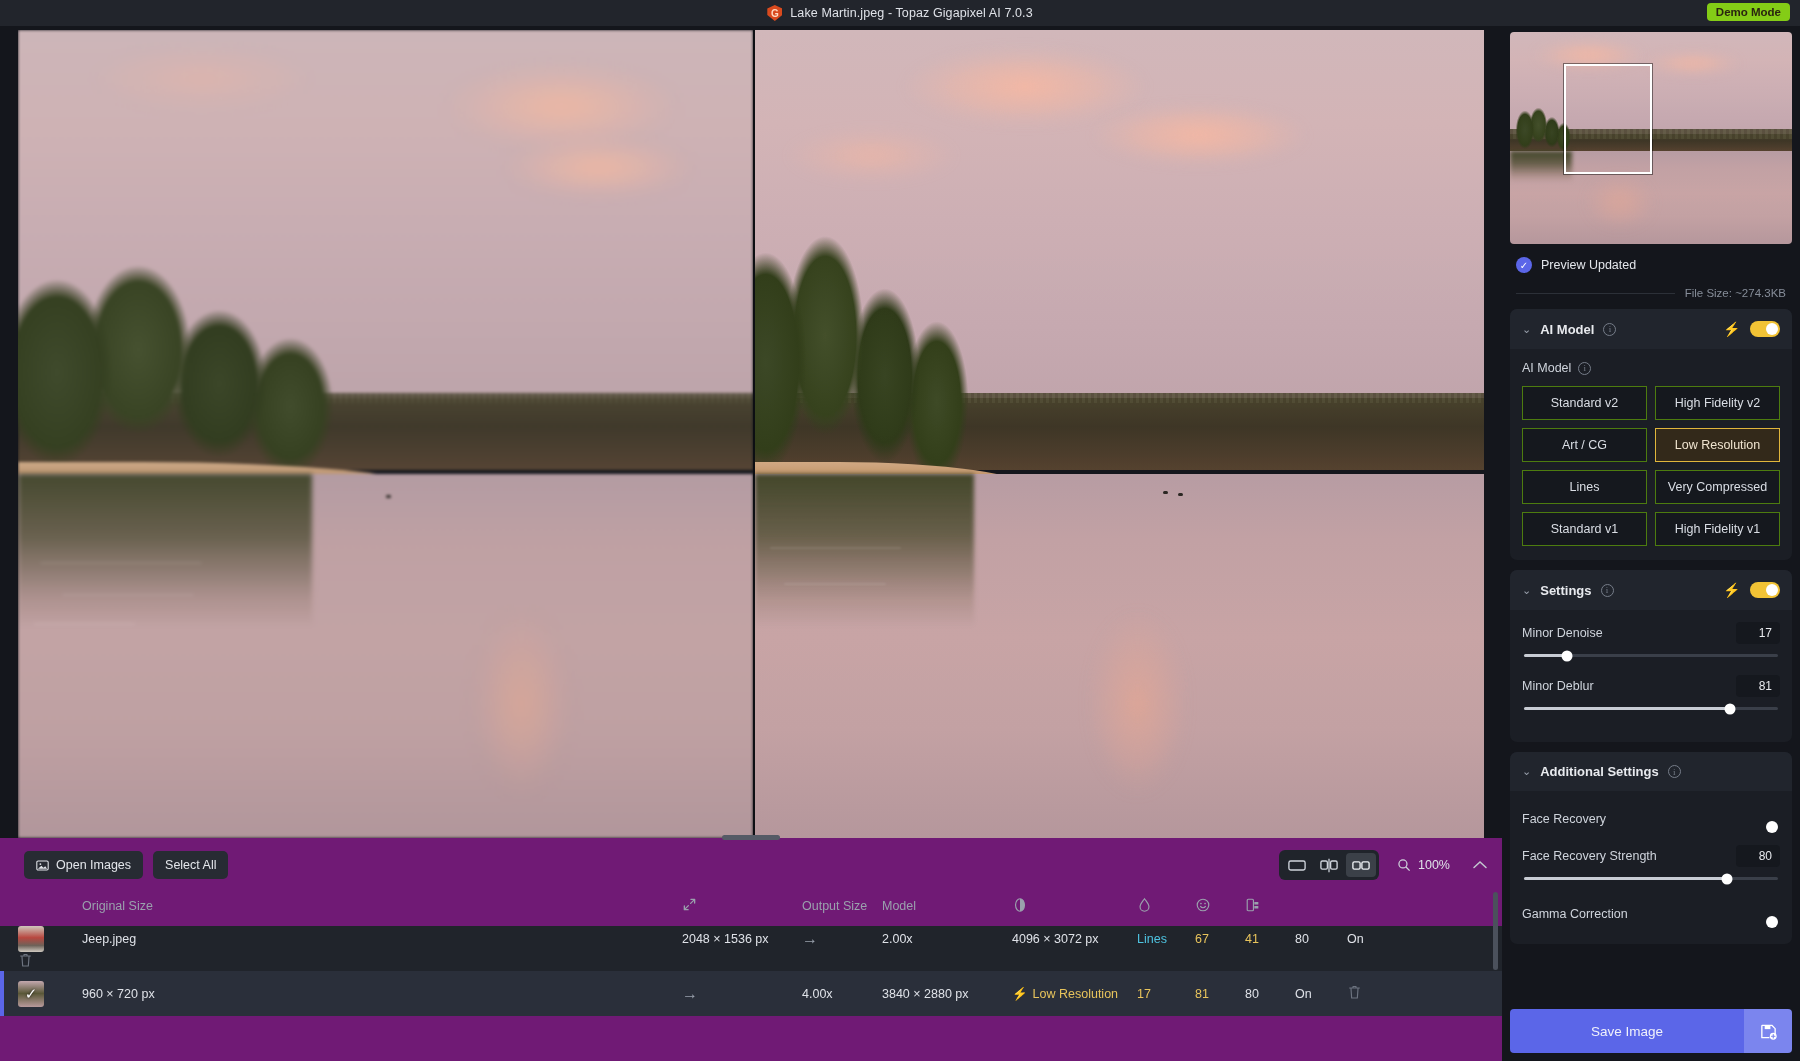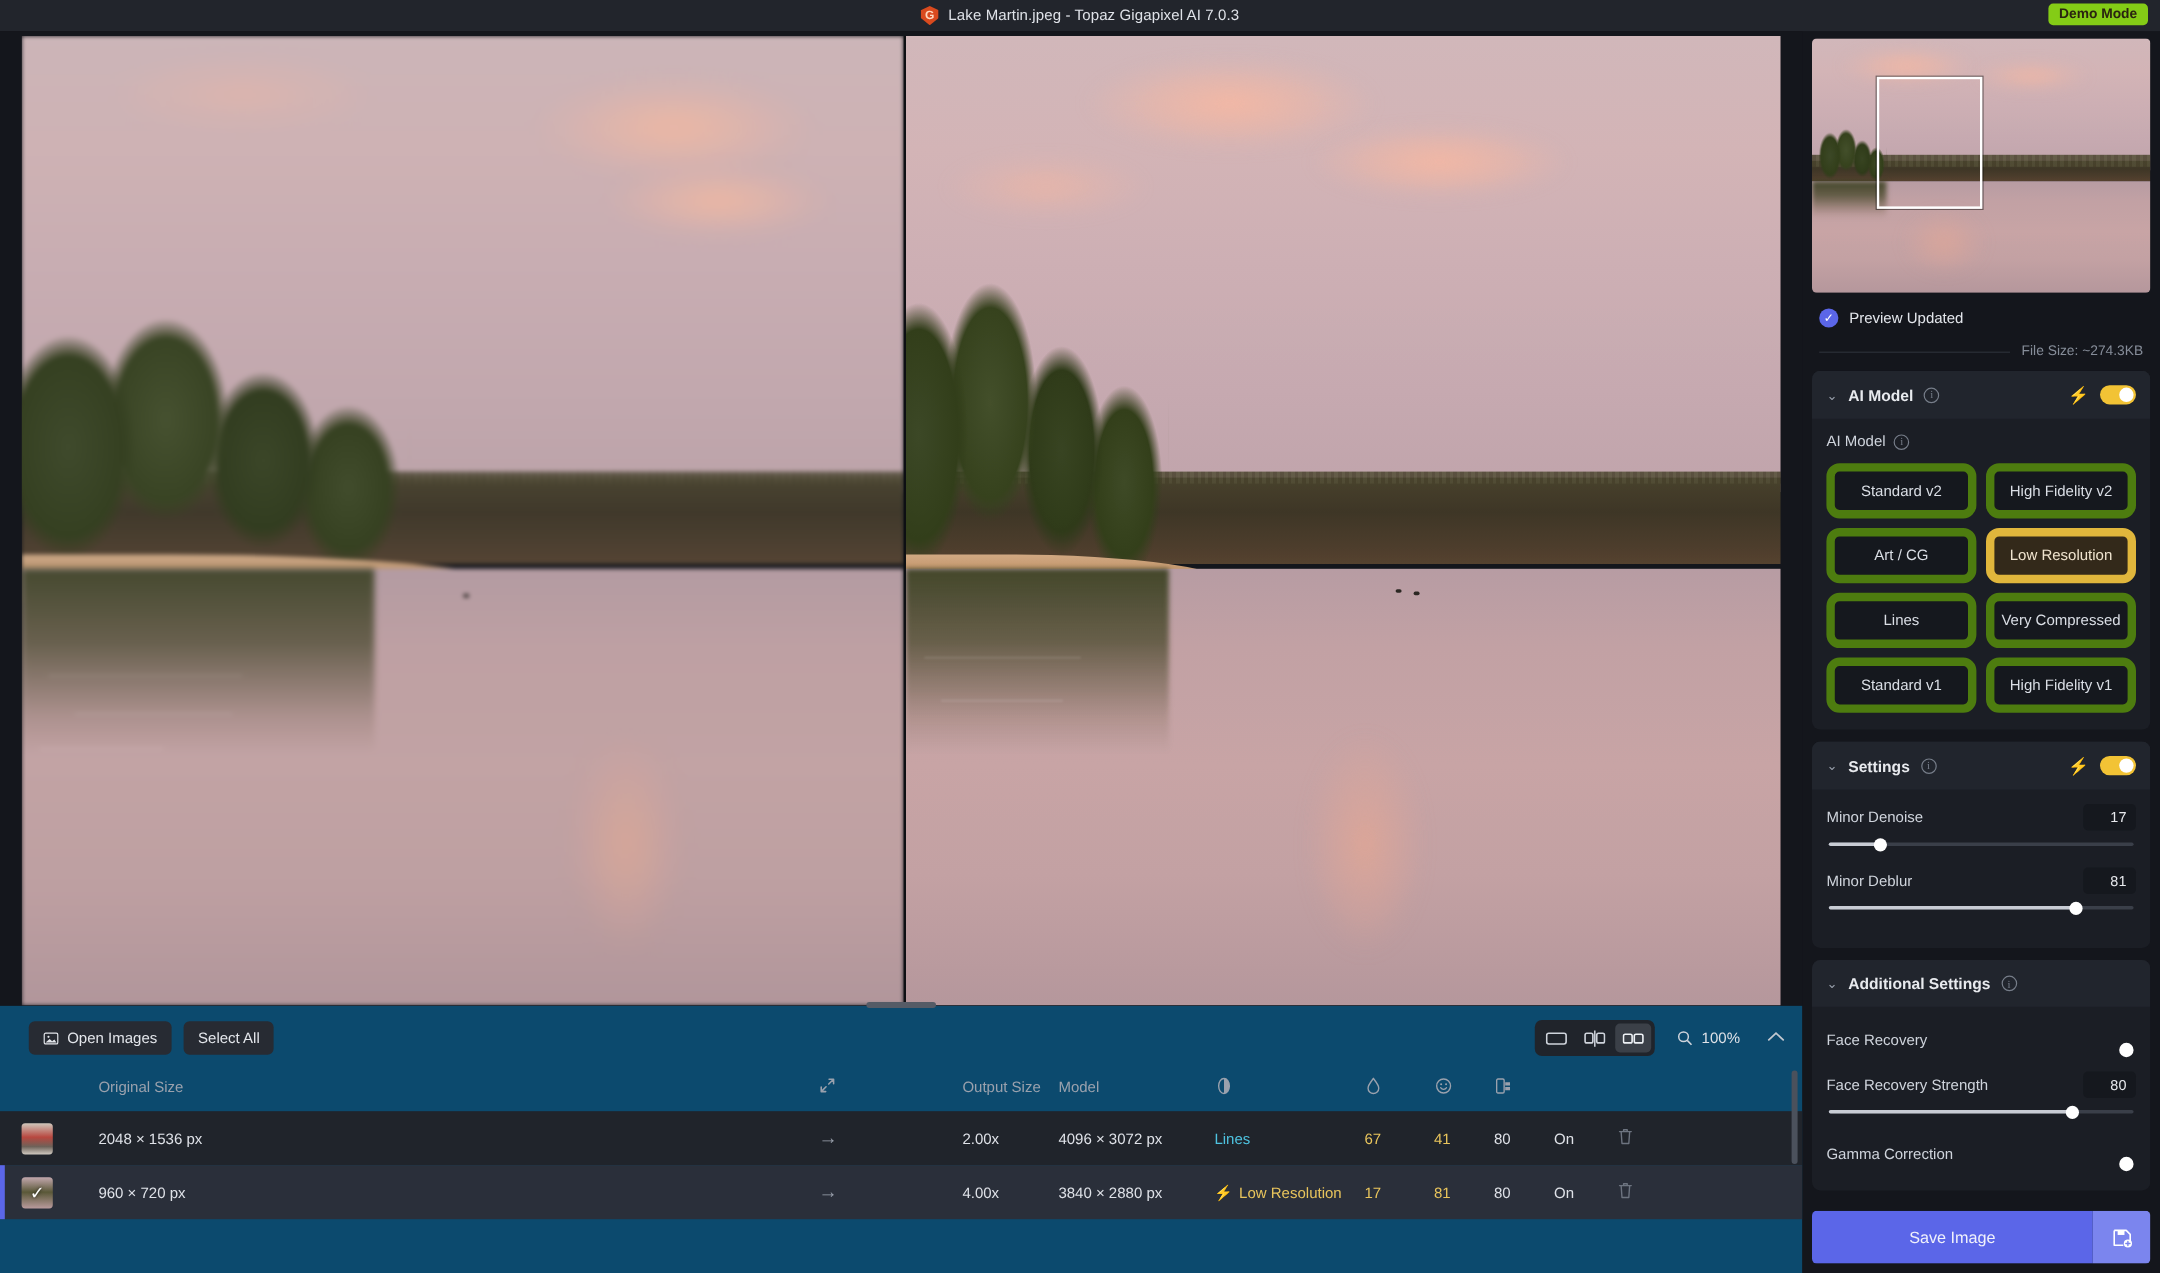--- a/index.html
+++ b/index.html
@@ -103,21 +103,21 @@
   .blurry { filter: blur(1.6px) saturate(.94); }
   .sharp  { filter: saturate(1.03) contrast(1.04); }
 
   .drag-handle {
     position: absolute; left: 50%; transform: translateX(-50%);
     bottom: -2px; width: 58px; height: 5px; border-radius: 3px;
     background: #555b66;
   }
 
   
-  .bottom { flex: 1; background: #0c4a6e; display: flex; flex-direction: column; min-height: 0; padding-top: 6px; }
+  .bottom { flex: 1; background: #701a75; display: flex; flex-direction: column; min-height: 0; padding-top: 6px; }
   .bottom-toolbar { height: 42px; display: flex; align-items: center; padding: 0 14px 0 24px; gap: 10px; }
   .tb-btn {
     background: #272b33; border: none; color: #e3e6eb; font-size: 12.5px;
     padding: 7px 12px; border-radius: 5px; display: flex; align-items: center; gap: 7px;
     font-family: "Liberation Sans", sans-serif; cursor: pointer;
   }
   .spacer { flex: 1; }
   .view-group { display: flex; align-items: center; background: #20242b; border-radius: 6px; padding: 3px; gap: 2px; }
   .view-btn {
     width: 30px; height: 24px; display: flex; align-items: center; justify-content: center;
@@ -204,21 +204,21 @@
   .toggle.on-yellow { background: #f2c335; }
   .toggle.on-blue { background: #5b66e8; }
   .toggle .knob {
     position: absolute; top: 2px; right: 2px; width: 12px; height: 12px;
     border-radius: 50%; background: #fff;
   }
   .card-body { padding: 12px 12px 14px 12px; }
   .sub-label { display: flex; align-items: center; gap: 7px; font-size: 12.5px; color: #cfd4dc; margin-bottom: 11px; }
   .model-grid { display: grid; grid-template-columns: 1fr 1fr; gap: 8px; }
   .model-btn {
-    background: #15181e; border: 7px solid #4d7c0f; border-radius: 11px;
+    background: #15181e; border: 1px solid #4d7c0f; border-radius: 0;
     padding: 9px 4px; text-align: center; font-size: 12.5px; color: #dadee5; cursor: pointer;
   }
   .model-btn.selected { border-color: #e0b63c; background: #33291a; color: #f0e4cf; }
 
   .slider-row { margin-bottom: 8px; }
   .slider-top { display: flex; align-items: center; margin-bottom: 10px; }
   .slider-label { font-size: 12.5px; color: #cfd4dc; }
   .slider-val {
     margin-left: auto; background: #15181e; border-radius: 4px;
     min-width: 44px; text-align: right; padding: 4px 8px; font-size: 12px; color: #e8eaee;
@@ -397,20 +397,21 @@
                 <path d="M10.5 5.5h4.5v3h-4.5zM10.5 10h4.5v3h-4.5z" fill="#9aa1ad"></path>
               </svg>
             </div>
             <div></div>
           </div>
 
           <div class="trow alt">
             <div>
               <div class="thumb jeep"></div>
             </div>
+            <div class="cell-name">Jeep.jpeg</div>
             <div>2048 × 1536 px</div>
             <div style="color:#9aa1ad;font-size:16px;">→</div>
             <div>2.00x</div>
             <div>4096 × 3072 px</div>
             <div class="c-model-cyan">Lines</div>
             <div class="c-num">67</div>
             <div class="c-num">41</div>
             <div class="c-plain">80</div>
             <div class="c-plain">On</div>
             <div class="trash">

